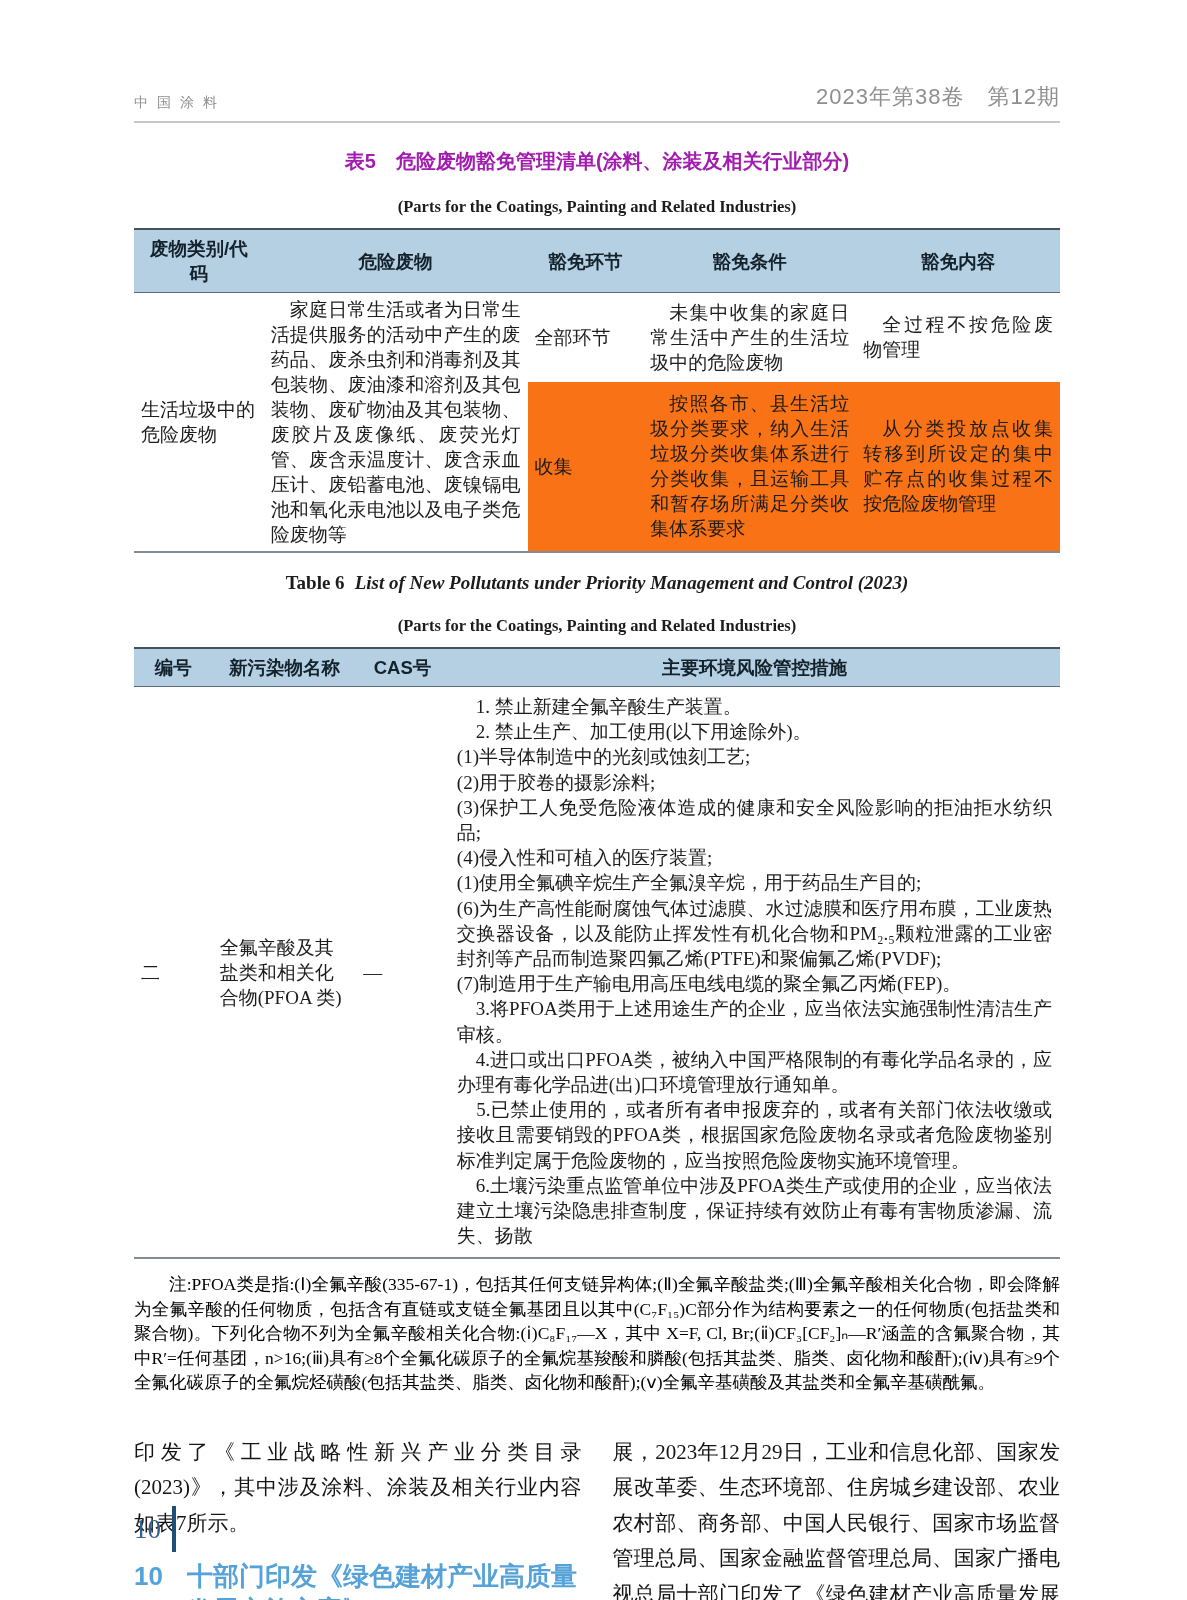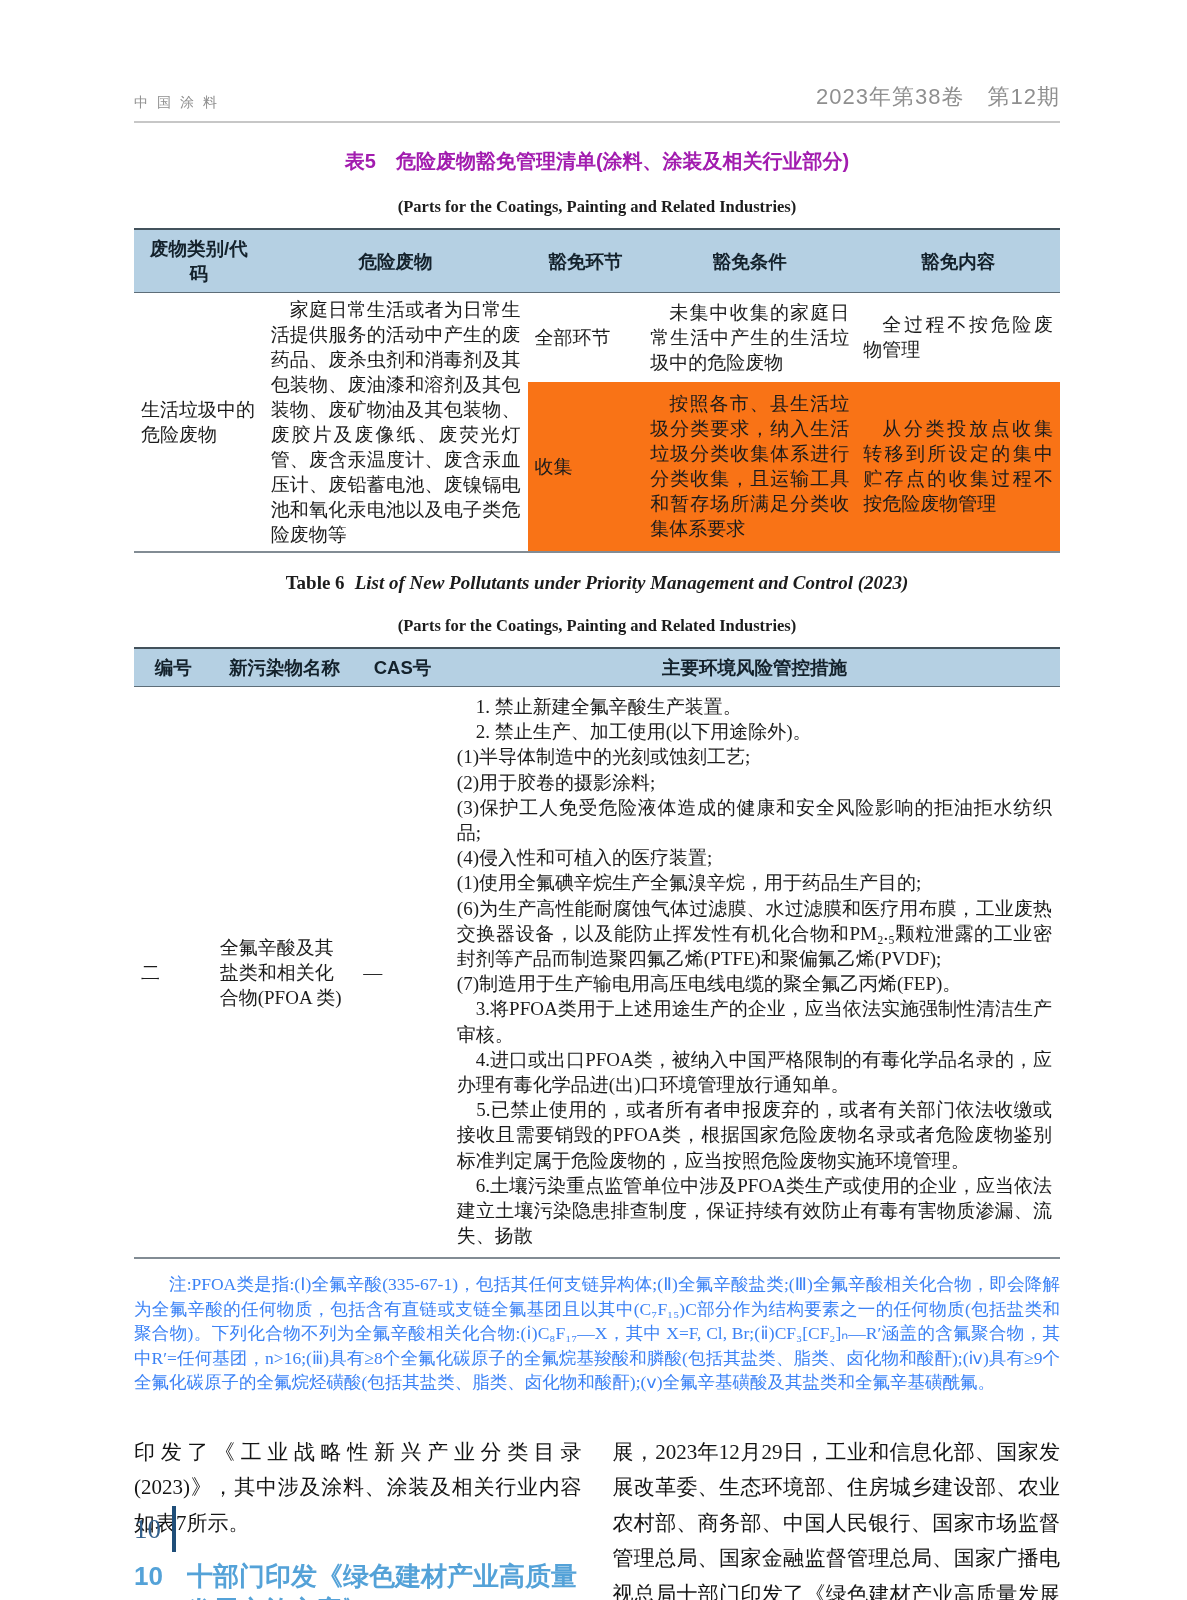--- a/index.html
+++ b/index.html
@@ -38,21 +38,21 @@
   }
   table.datatable td { padding:4px 7px; line-height:25px; vertical-align:middle; }
   td.c    { text-align:left; }
   td.just { text-align:justify; text-indent:1em; }
   tr.shade td { background:#f97316; }
   .measures { padding:7px 8px 9px 8px !important; vertical-align:top !important; }
   .measure-line { white-space:pre-wrap; text-align:justify; line-height:25.2px; }
 
   
   .note {
-    margin-top:13px; color:#3b82f6; font-size:17.5px; line-height:24.5px;
+    margin-top:13px; color:#000000; font-size:17.5px; line-height:24.5px;
     text-align:justify; text-indent:2em;
   }
 
   
   .cols { display:flex; gap:31px; margin-top:40px; }
   .col  { flex:1; font-size:21px; line-height:35.5px; text-align:justify; color:#141414; }
   .col p.noindent { text-indent:0; }
   .sec {
     display:flex; align-items:flex-start; margin:18px 0 10px 0;
     color:#54a2d8; font-family:"Liberation Sans", sans-serif;

